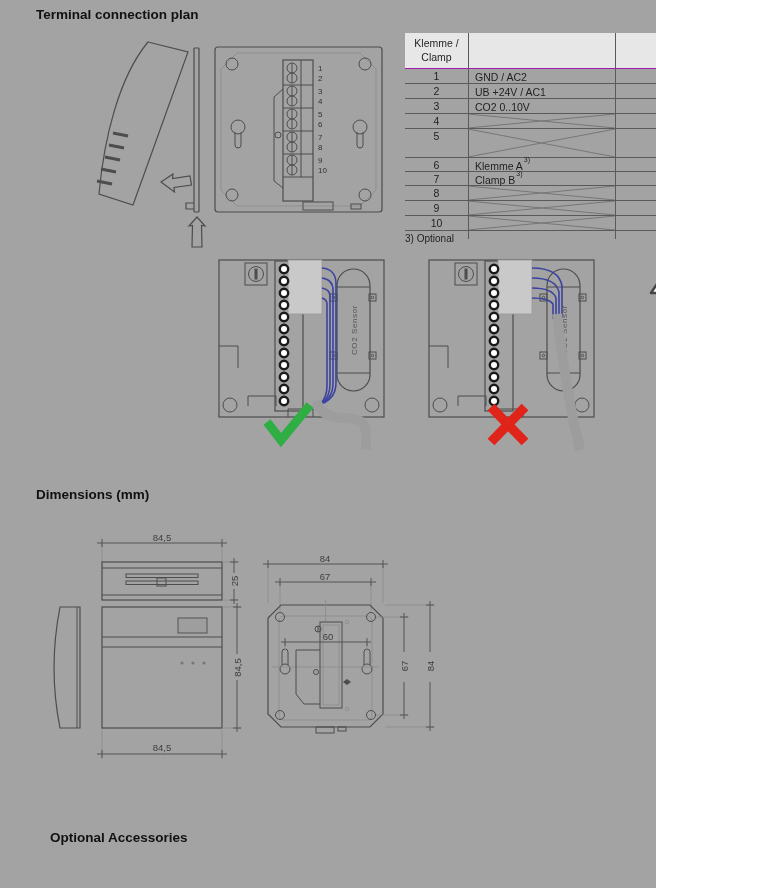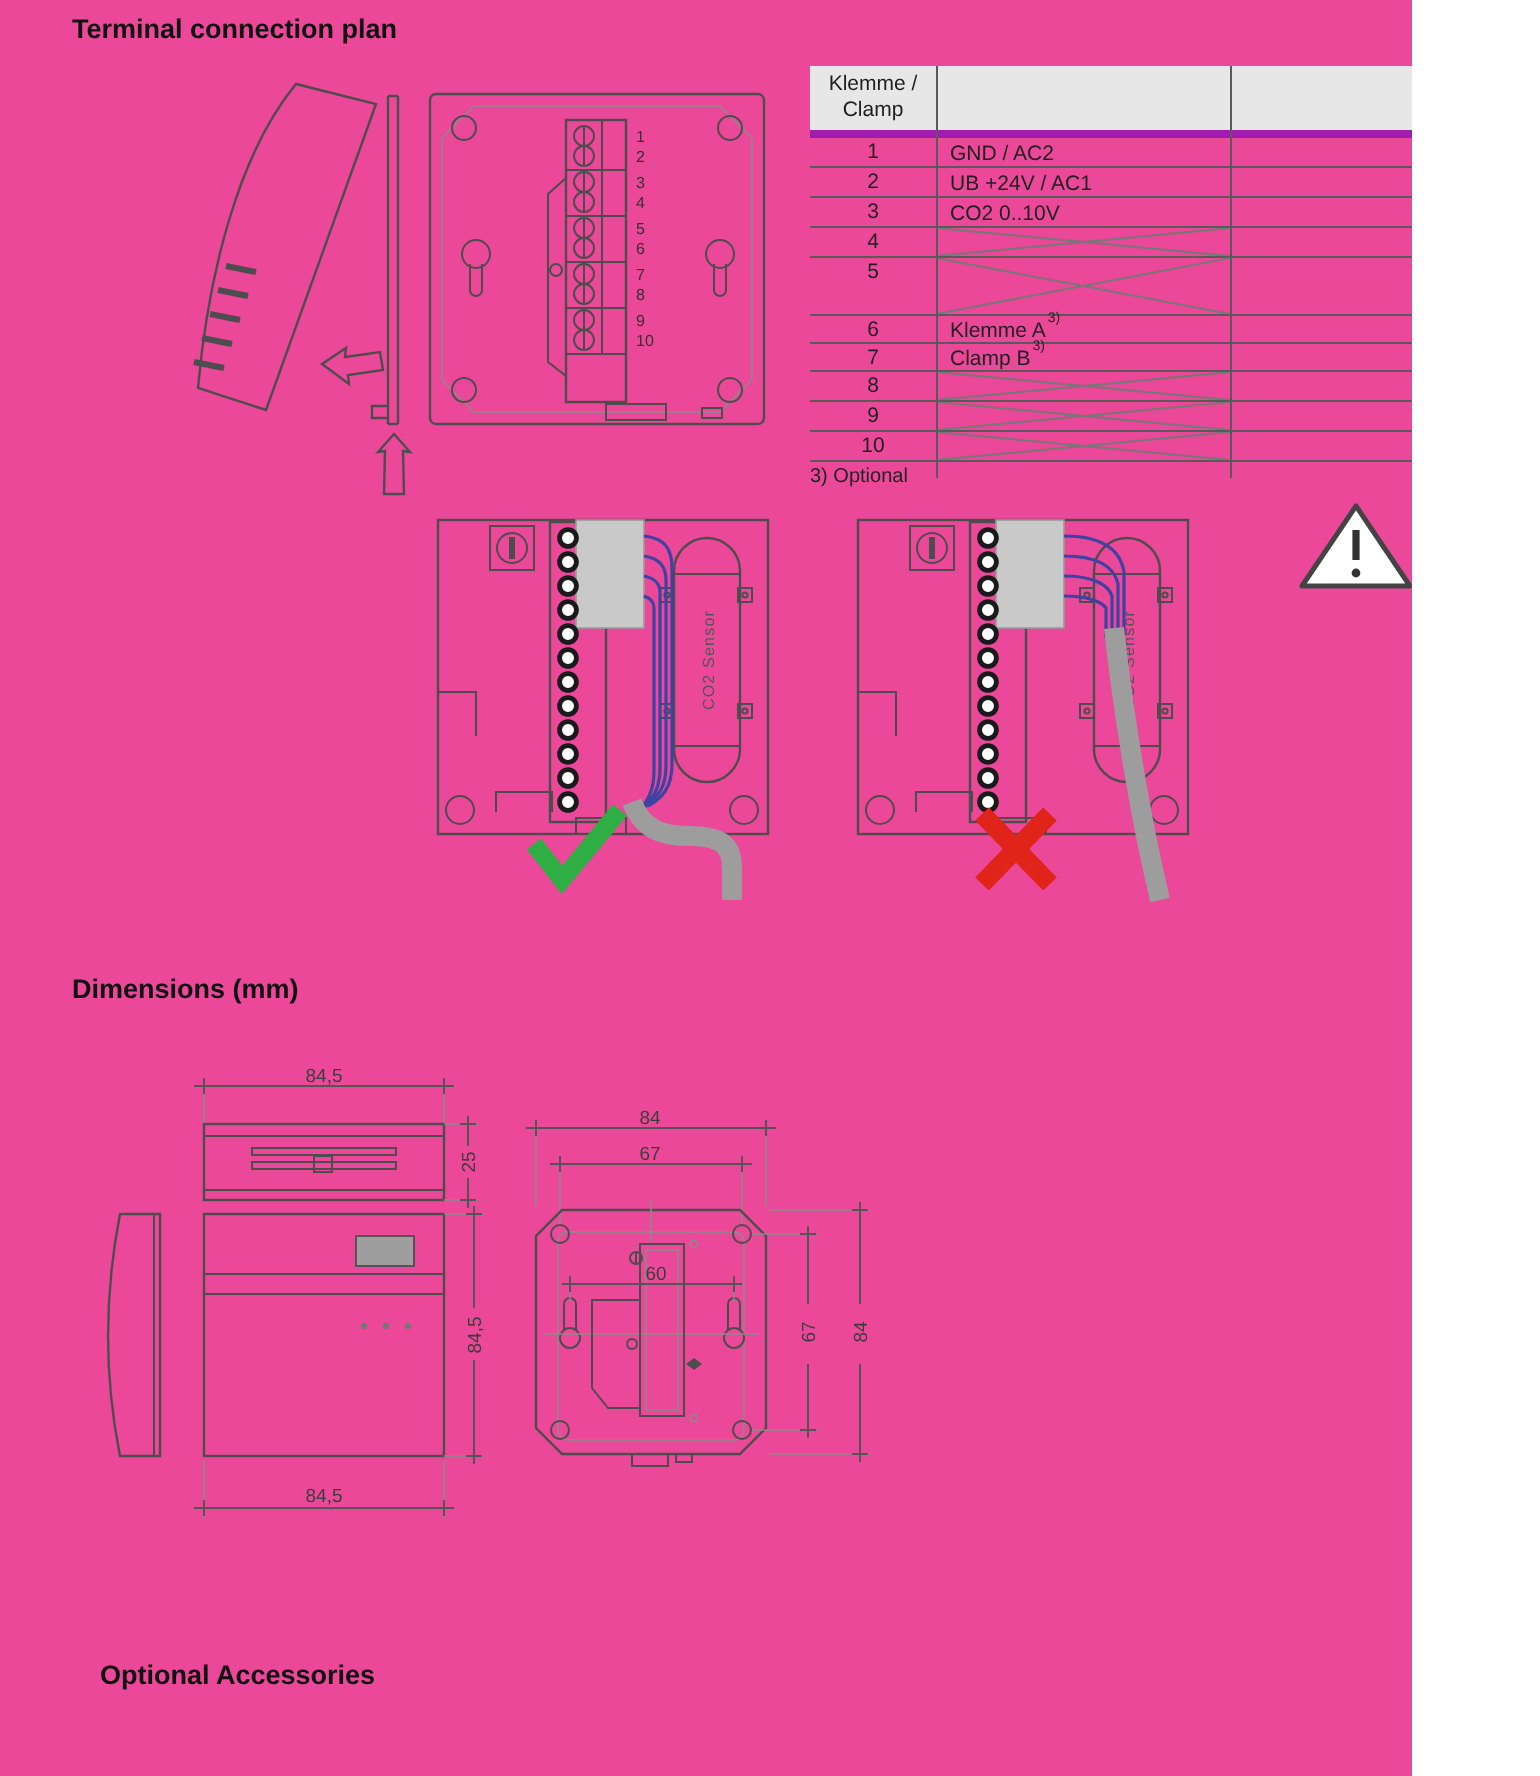--- a/index.html
+++ b/index.html
@@ -1,22 +1,22 @@
 <!DOCTYPE html>
 <html><head>
 <meta charset="utf-8">
 <style>
   html,body{margin:0;padding:0;background:#fff;}
-  #page{position:relative;width:706px;height:888px;background:#ec4899;
+  #page{position:relative;width:656px;height:888px;background:#a3a3a3;
         font-family:"Liberation Sans",sans-serif;color:#1f1f1f;overflow:hidden;}
   .abs{position:absolute;}
   .h1{font-size:13.5px;font-weight:bold;color:#111;}
   
   #terminal-table{left:405px;top:33px;width:350px;font-size:10.5px;}
-  .t-head{display:flex;height:36px;background:#e7e7e7;border-bottom:4px solid #a21caf;box-sizing:border-box;align-items:center;}
+  .t-head{display:flex;height:36px;background:#e7e7e7;border-bottom:1px solid #a21caf;box-sizing:border-box;align-items:center;}
   .t-row{display:flex;height:15px;border-bottom:1px solid #5a5a5a;box-sizing:border-box;align-items:center;}
   .t-row.tall{height:29px;align-items:flex-start;}
   .c-num{width:63px;text-align:center;flex:none;}
   .c-lbl{width:147px;flex:none;padding-left:7px;box-sizing:border-box;position:relative;height:100%;display:flex;align-items:flex-end;}
   .t-row.tall .c-num{padding-top:1px;}
   .c-rest{flex:1;position:relative;height:100%;}
   .t-head .c-num{line-height:1.25;}
   sup.fn{font-size:7px;position:relative;top:-3px;margin-left:1px;}
   .vline{position:absolute;top:0;width:1px;background:#5a5a5a;}
   .xcell{position:absolute;left:0;top:0;width:100%;height:100%;}

